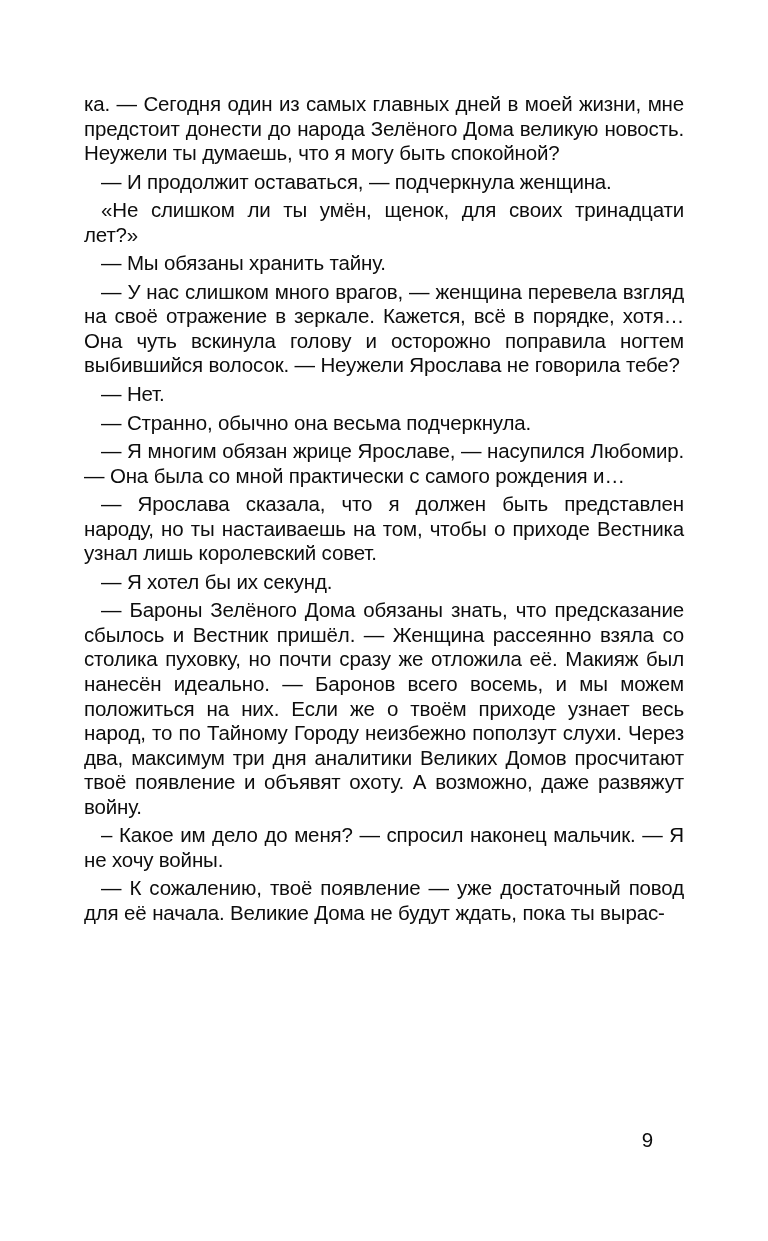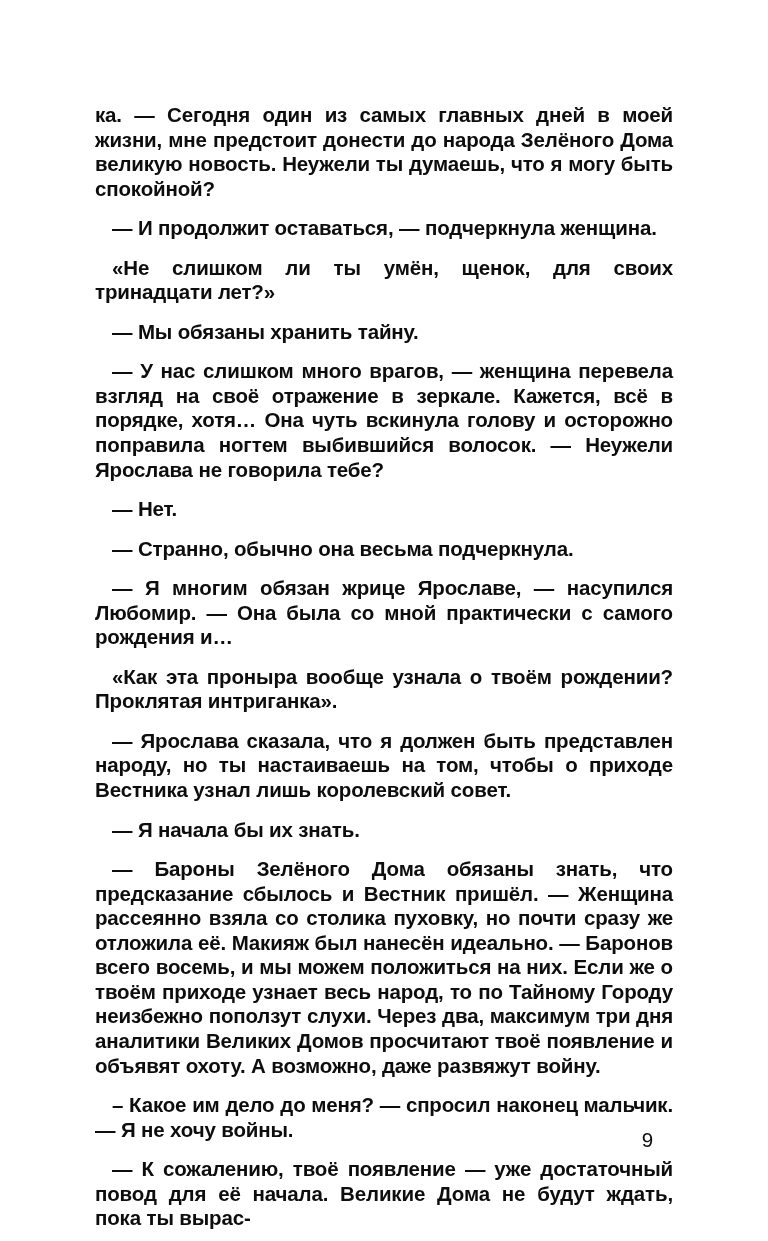--- a/index.html
+++ b/index.html
@@ -22,24 +22,23 @@
     left: 80px;
     top: 88px;
     width: 608px;
     font-size: 20.5px;
     line-height: 24.55px;
     letter-spacing: -0.15px;
     text-align: justify;
     text-justify: inter-word;
   }
   .para {
-    margin: 15px;
+    margin: 4px;
     padding: 0;
     text-indent: 0;
-    font-weight: bold;
   }
   .para.indent {
     text-indent: 17px;
   }
   .page-number {
     position: absolute;
     top: 1128px;
     left: 553px;
     width: 100px;
     text-align: right;
@@ -54,21 +53,20 @@
 <div class="page">
   <div class="text-column">
       <p class="para">ка. — Сегодня один из самых главных дней в моей жизни, мне предстоит донести до народа Зелёного Дома великую новость. Неужели ты думаешь, что я могу быть спокойной?</p>
       <p class="para indent">— И продолжит оставаться, — подчеркнула женщина.</p>
       <p class="para indent">«Не слишком ли ты умён, щенок, для своих тринадцати лет?»</p>
       <p class="para indent">— Мы обязаны хранить тайну.</p>
       <p class="para indent">— У нас слишком много врагов, — женщина перевела взгляд на своё отражение в зеркале. Кажется, всё в порядке, хотя… Она чуть вскинула голову и осторожно поправила ногтем выбившийся волосок. — Неужели Ярослава не говорила тебе?</p>
       <p class="para indent">— Нет.</p>
       <p class="para indent">— Странно, обычно она весьма подчеркнула.</p>
       <p class="para indent">— Я многим обязан жрице Ярославе, — насупился Любомир. — Она была со мной практически с самого рождения и…</p>
-      <p class="para indent">«Как эта проныра вообще узнала о твоём рождении? Проклятая интриганка».</p>
       <p class="para indent">— Ярослава сказала, что я должен быть представлен народу, но ты настаиваешь на том, чтобы о приходе Вестника узнал лишь королевский совет.</p>
-      <p class="para indent">— Я начала бы их знать.</p>
+      <p class="para indent">— Я хотел бы их секунд.</p>
       <p class="para indent">— Бароны Зелёного Дома обязаны знать, что предсказание сбылось и Вестник пришёл. — Женщина рассеянно взяла со столика пуховку, но почти сразу же отложила её. Макияж был нанесён идеально. — Баронов всего восемь, и мы можем положиться на них. Если же о твоём приходе узнает весь народ, то по Тайному Городу неизбежно поползут слухи. Через два, максимум три дня аналитики Великих Домов просчитают твоё появление и объявят охоту. А возможно, даже развяжут войну.</p>
       <p class="para indent">– Какое им дело до меня? — спросил наконец мальчик. — Я не хочу войны.</p>
       <p class="para indent">— К сожалению, твоё появление — уже достаточный повод для её начала. Великие Дома не будут ждать, пока ты вырас-</p>
     </div>
   <div class="page-number">9</div>
 </div>
 
 </body></html>

